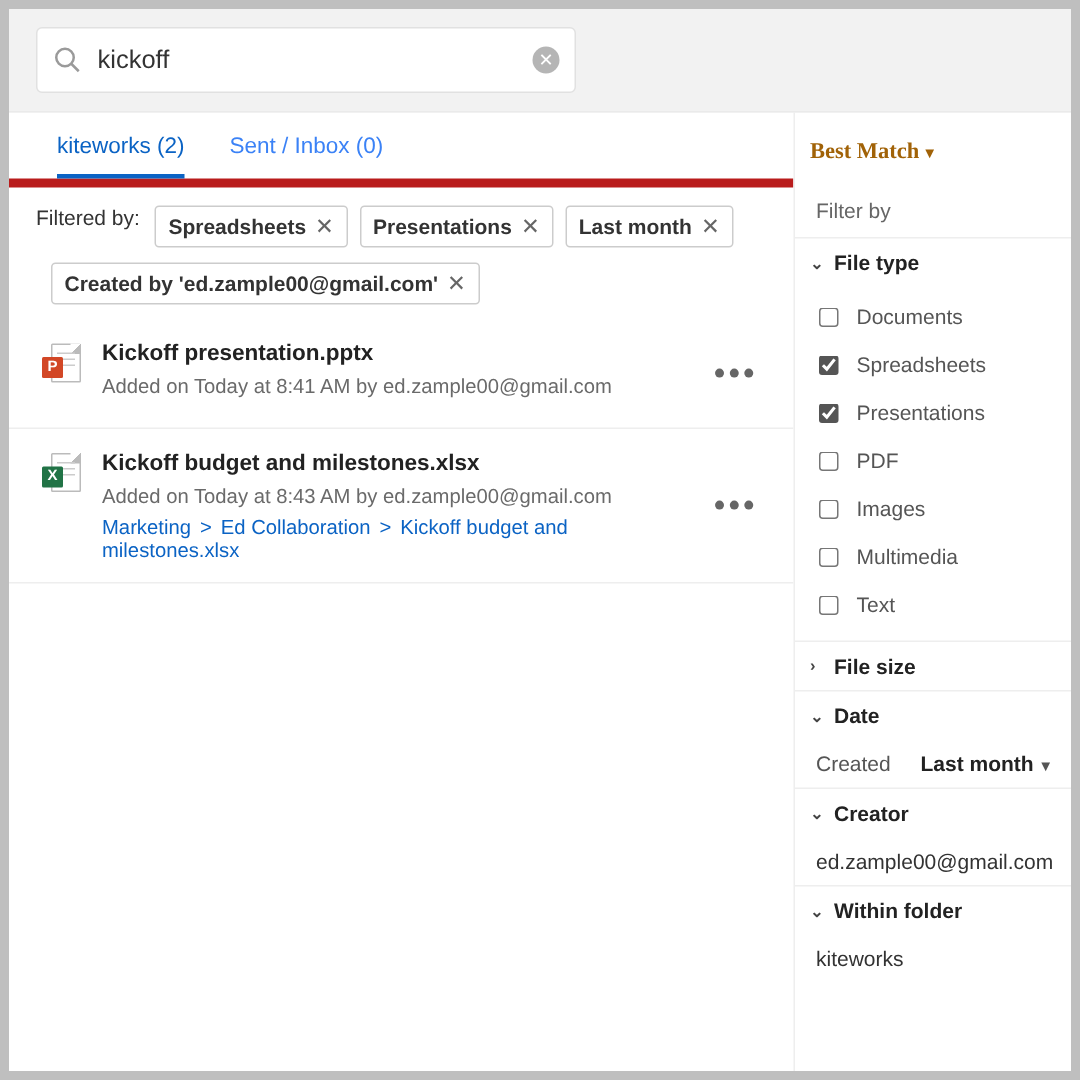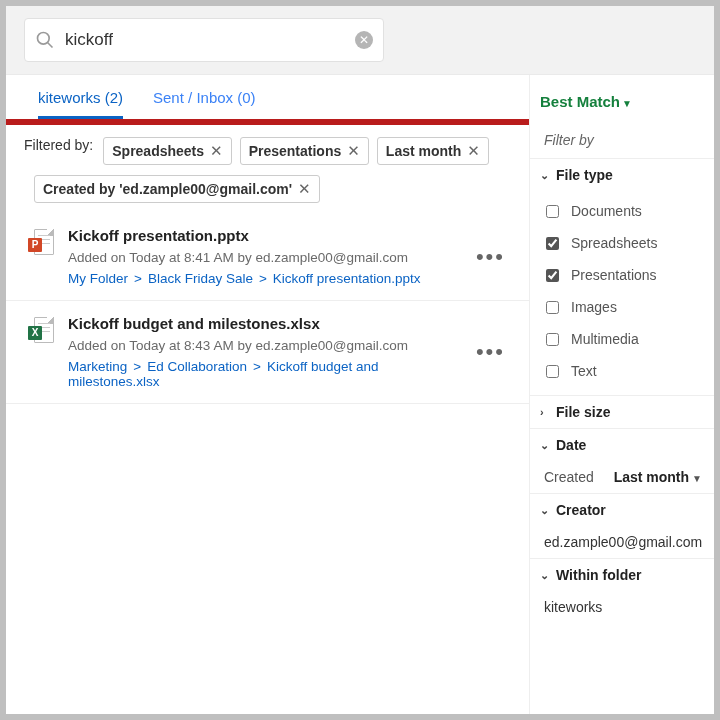--- a/index.html
+++ b/index.html
@@ -176,21 +176,20 @@
   .rpath a { color: #0b63c4; text-decoration: none; }
   .rpath .sep { color: #0b63c4; padding: 0 6px; }
   .dots {
     color: #666; font-size: 22px; letter-spacing: 2px;
     align-self: center; cursor: pointer; padding: 0 6px;
     line-height: 10px;
   }
   .filter-title {
     color: #666; font-size: 14px;
     padding: 4px 14px 10px 14px;
-    font-style: italic;
   }
   .fsection-head {
     display: flex; align-items: center;
     gap: 6px;
     padding: 8px 10px;
     font-weight: 700;
     font-size: 14px;
     color: #222;
     cursor: pointer;
     border-top: 1px solid #eee;
@@ -221,21 +220,22 @@
     padding: 8px 12px 8px 14px;
     color: #333;
     font-size: 14px;
     white-space: nowrap;
   }
   
   .topright {
     padding: 4px 14px 18px 10px;
     font-size: 15px;
     font-weight: 600;
-    color: #15803d;
+    color: #a16207;
+    font-family: Liberation Serif, serif;
   }
   .topright .car { font-size: 10px; margin-left: 2px; }
 </style>
 </head>
 <body>
 
 <div class="window">
 
   <div class="search-area">
     <div class="search-box">
@@ -287,23 +287,20 @@
                   <span></span>
                   <span></span>
                   <span></span>
                 </div>
               </div>
             <div class="badge ppt">P</div>
           </div>
           <div class="rbody">
             <div class="rtitle">Kickoff presentation.pptx</div>
             <div class="rmeta">Added on Today at 8:41 AM by ed.zample00@gmail.com</div>
-            <div class="rpath">
-              <a href="#">My Folder</a><span class="sep">&gt;</span><a href="#">Black Friday Sale</a><span class="sep">&gt;</span><a href="#">Kickoff presentation.pptx</a>
-            </div>
           </div>
           <div class="dots">•••</div>
         </div>
 
         <div class="result">
           <div class="filetype-icon">
             <div class="page">
                 <div class="lines">
                   <span></span>
                   <span></span>
@@ -344,20 +341,24 @@
         <label class="fitem">
             <input type="checkbox" checked="" style="">
             <span>Spreadsheets</span>
           </label>
         <label class="fitem">
             <input type="checkbox" checked="" style="">
             <span>Presentations</span>
           </label>
         <label class="fitem">
             <input type="checkbox" style="">
+            <span>PDF</span>
+          </label>
+        <label class="fitem">
+            <input type="checkbox" style="">
             <span>Images</span>
           </label>
         <label class="fitem">
             <input type="checkbox" style="">
             <span>Multimedia</span>
           </label>
         <label class="fitem">
             <input type="checkbox" style="">
             <span>Text</span>
           </label>

